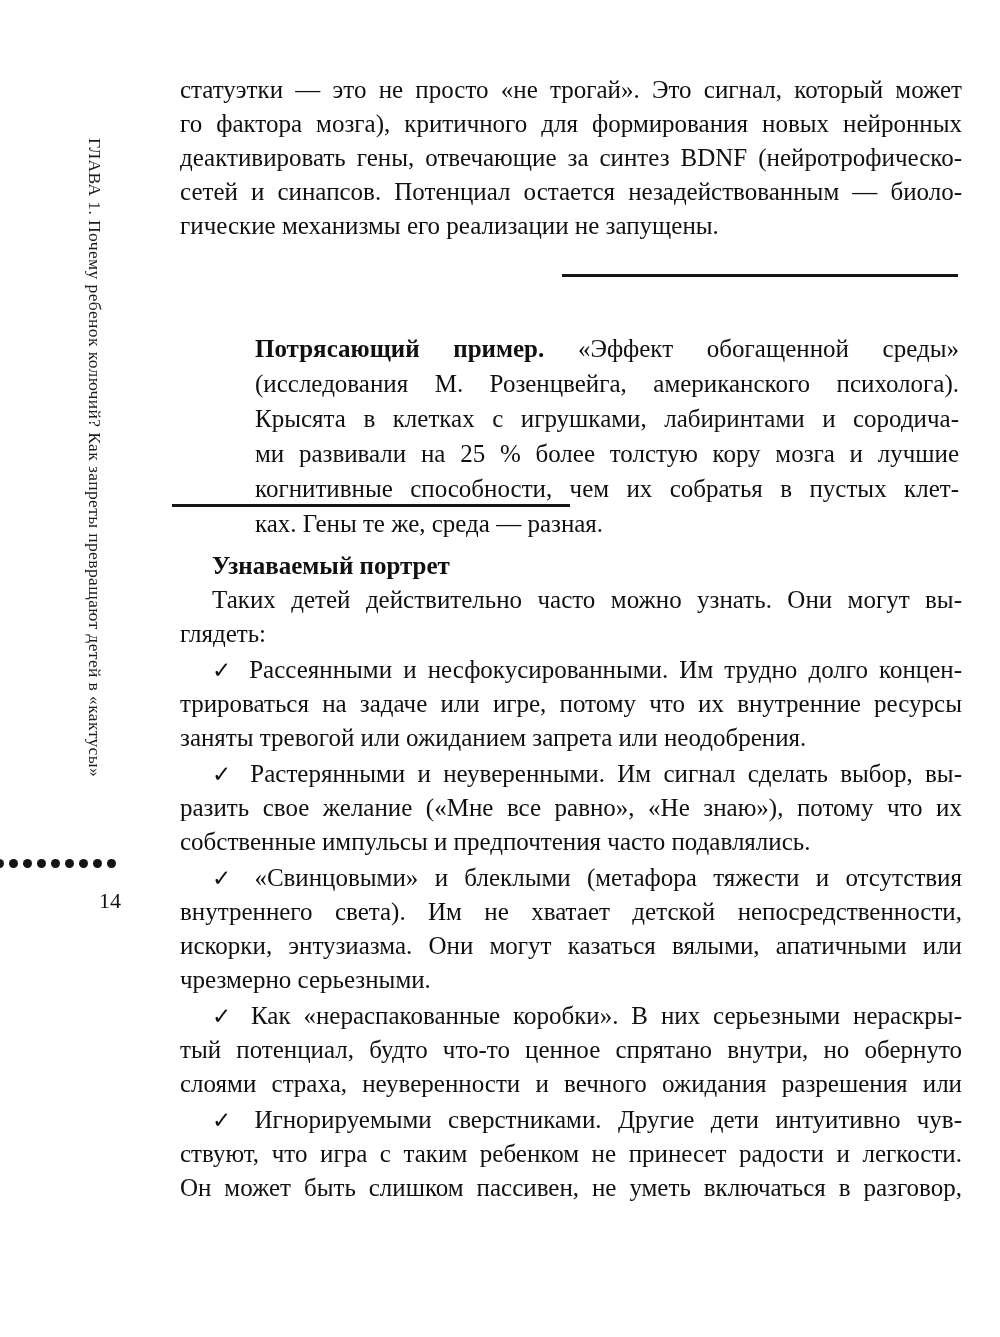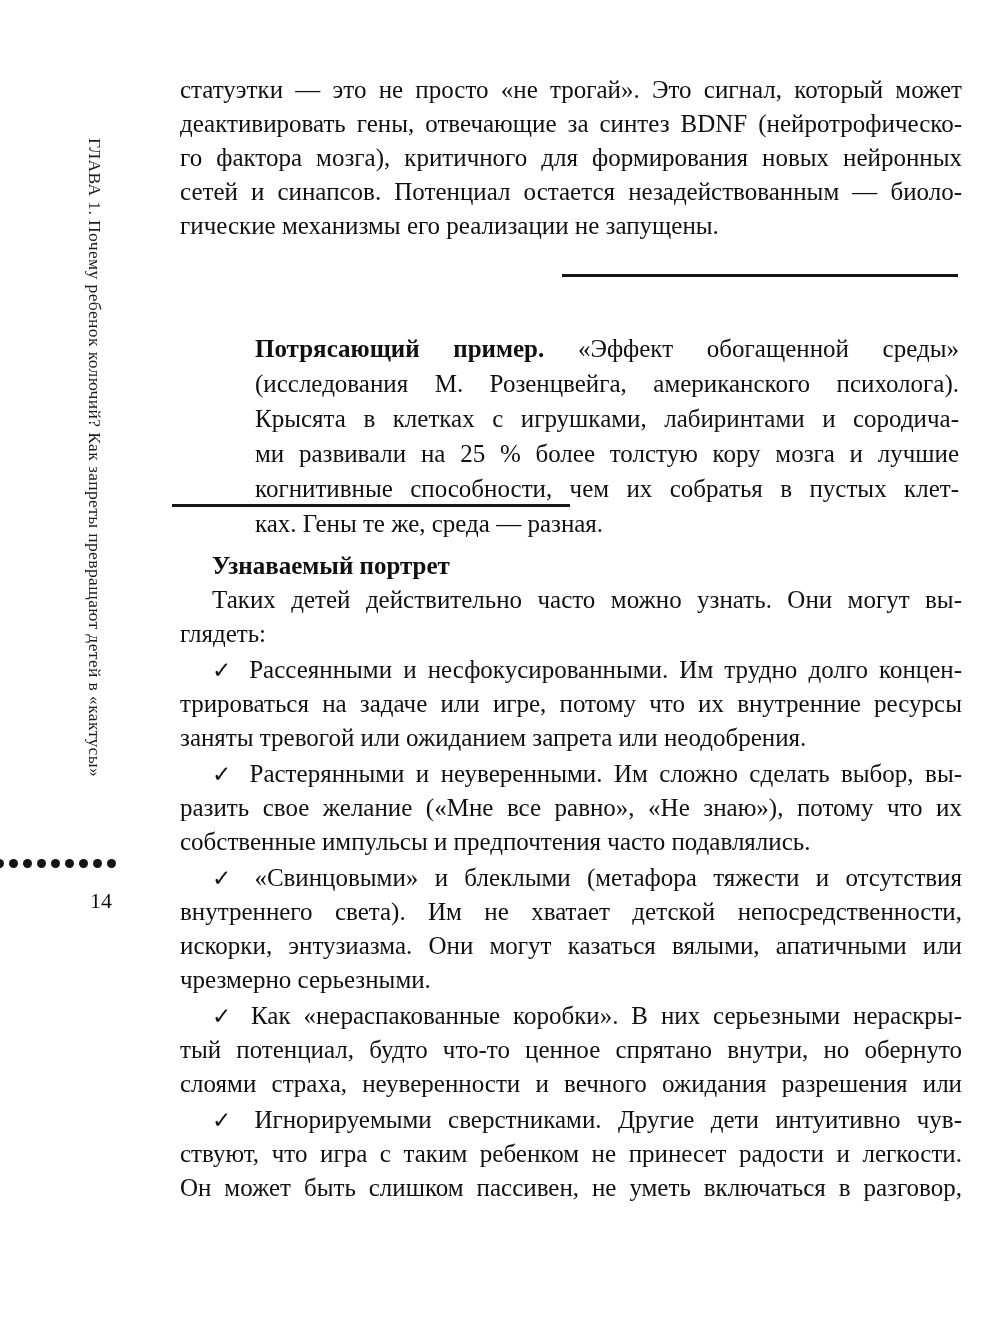--- a/index.html
+++ b/index.html
@@ -29,21 +29,21 @@
 
   
   .dots { position: absolute; left: -5px; top: 859px; display: flex; gap: 5px; }
   .dot  { width: 9px; height: 9px; border-radius: 50%; background: #141414; flex: none; }
 
   .page-number {
     position: absolute;
     left: 81px;
     top: 888px;
     width: 40px;
-    text-align: center;
+    text-align: right;
     font-size: 22px;
     color: #111;
   }
 
   
   .jline { text-align: justify; text-align-last: justify; hyphens: none; }
   .jline.last { text-align-last: left; }
   .cont .jline.last { text-align-last: justify; }
   .indent { text-indent: 32px; }
 
@@ -93,22 +93,22 @@
     <span class="dot"></span>
     <span class="dot"></span>
     <span class="dot"></span>
     <span class="dot"></span>
   </div>
 
   <div class="page-number">14</div>
 
   <div class="para-top">
       <div class="jline">статуэтки — это не просто «не трогай». Это сигнал, который может</div>
+      <div class="jline">го фактора мозга), критичного для формирования новых нейронных</div>
       <div class="jline">деактивировать гены, отвечающие за синтез BDNF (нейротрофическо-</div>
-      <div class="jline">го фактора мозга), критичного для формирования новых нейронных</div>
       <div class="jline">сетей и синапсов. Потенциал остается незадействованным — биоло-</div>
       <div class="jline last">гические механизмы его реализации не запущены.</div>
     </div>
 
   <div class="rule rule-top"></div>
 
   <div class="example-block">
     <div class="jline"><b class="example-lead">Потрясающий пример.</b> <span>«Эффект обогащенной среды»</span></div>
     <div>
         <div class="jline">(исследования М. Розенцвейга, американского психолога).</div>
@@ -134,21 +134,21 @@
 
     <div class="bullet">
       <div class="jline indent"><span class="check">✓</span><span>Рассеянными и несфокусированными. Им трудно долго концен-</span></div>
       <div>
           <div class="jline">трироваться на задаче или игре, потому что их внутренние ресурсы</div>
           <div class="jline last">заняты тревогой или ожиданием запрета или неодобрения.</div>
         </div>
     </div>
 
     <div class="bullet">
-      <div class="jline indent"><span class="check">✓</span><span>Растерянными и неуверенными. Им сложно сделать выбор, вы-</span></div>
+      <div class="jline indent"><span class="check">✓</span><span>Растерянными и неуверенными. Им сигнал сделать выбор, вы-</span></div>
       <div>
           <div class="jline">разить свое желание («Мне все равно», «Не знаю»), потому что их</div>
           <div class="jline last">собственные импульсы и предпочтения часто подавлялись.</div>
         </div>
     </div>
 
     <div class="bullet">
       <div class="jline indent"><span class="check">✓</span><span>«Свинцовыми» и блеклыми (метафора тяжести и отсутствия</span></div>
       <div>
           <div class="jline">внутреннего света). Им не хватает детской непосредственности,</div>

